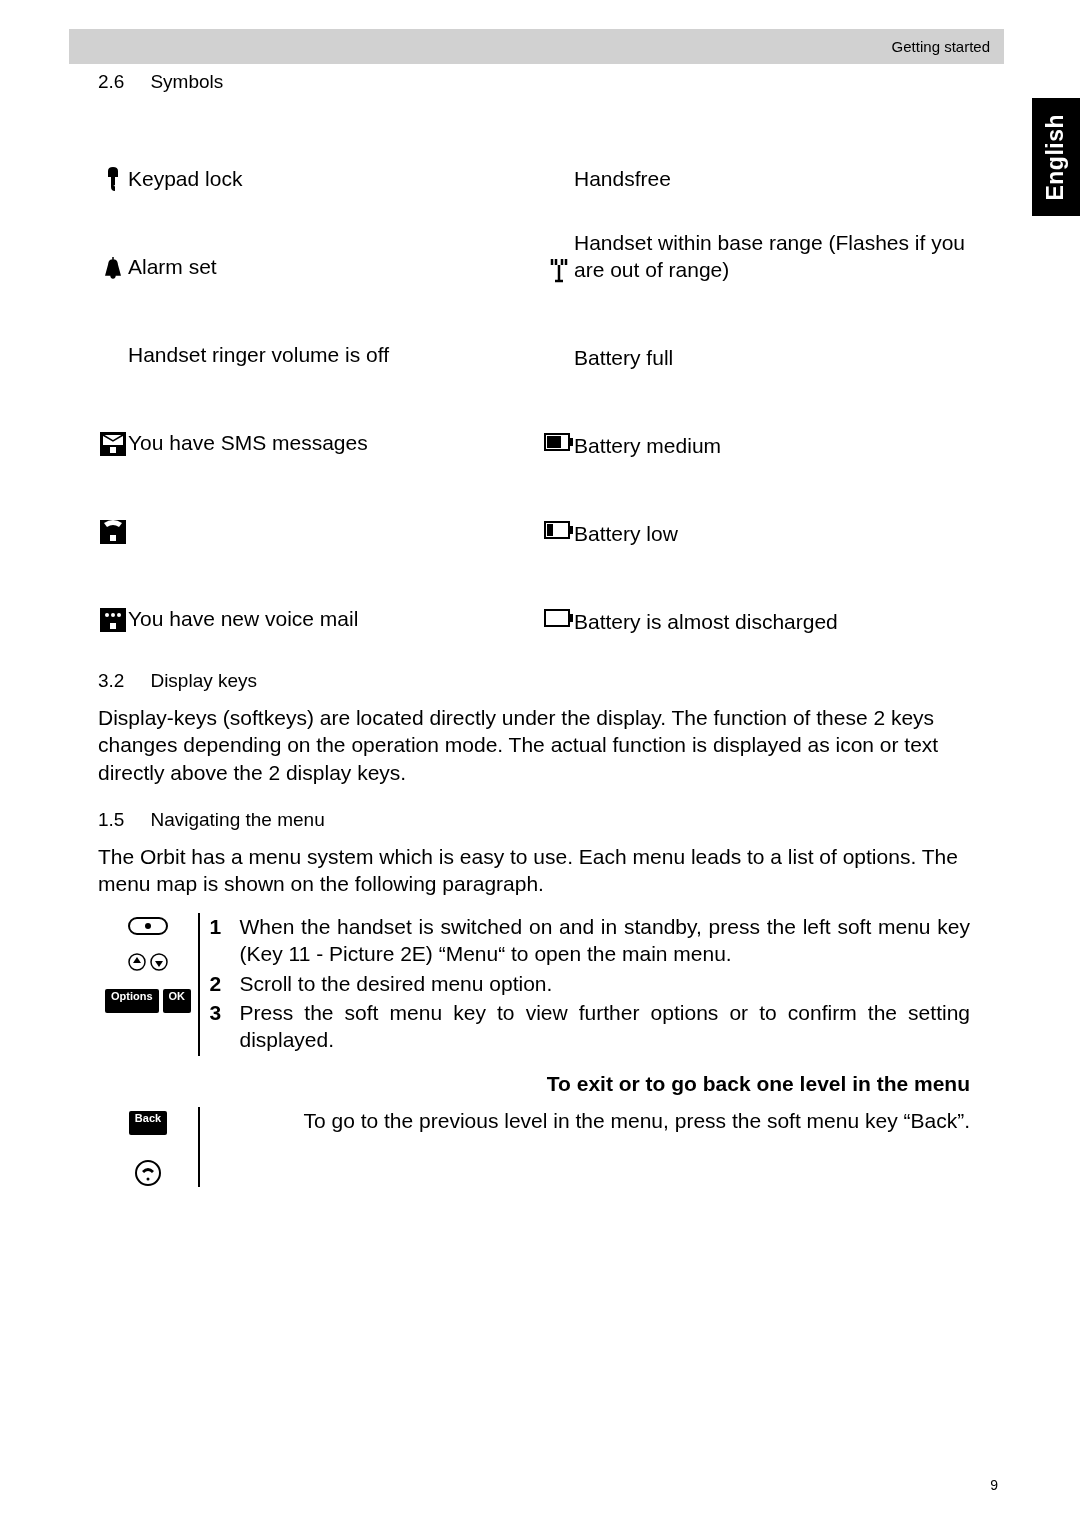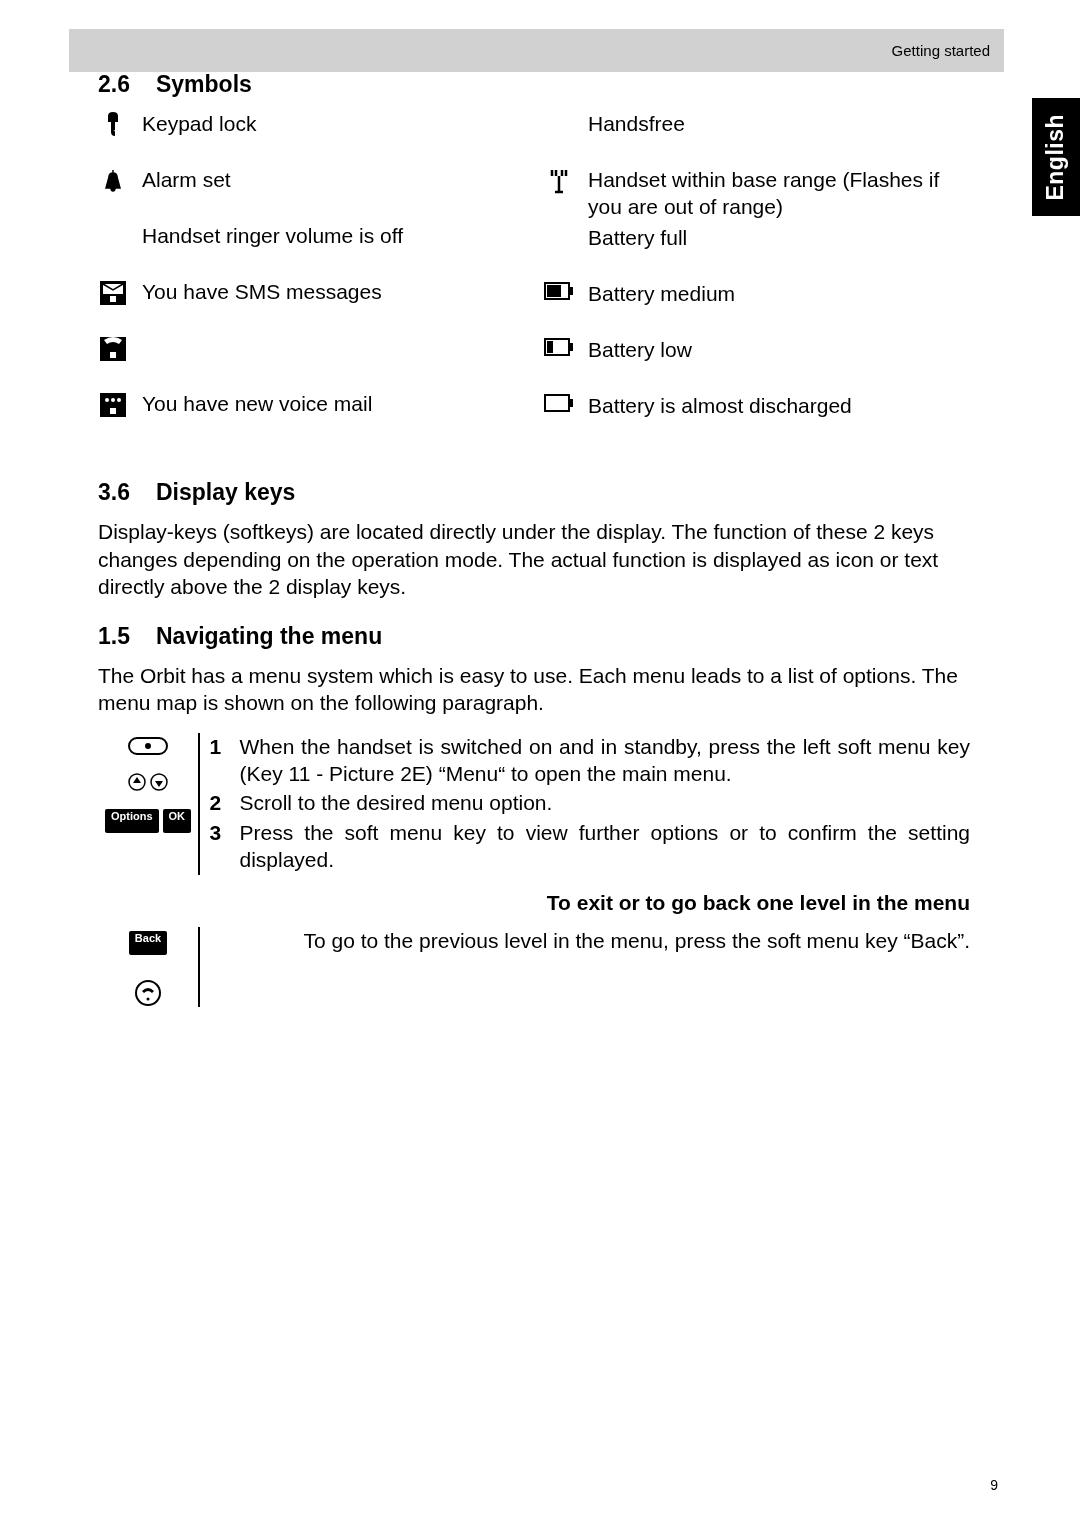--- a/index.html
+++ b/index.html
@@ -15,21 +15,21 @@
     width: 1080px;
     height: 1532px;
     position: relative;
     box-sizing: border-box;
   }
   .header-bar {
     position: absolute;
     top: 29px;
     left: 69px;
     right: 76px;
-    height: 43px;
+    height: 35px;
     background: #d1d1d1;
     box-sizing: border-box;
     padding-right: 14px;
     font-size: 15px;
     display: flex;
     align-items: center;
     justify-content: flex-end;
   }
   .content {
     position: absolute;
@@ -50,37 +50,37 @@
     display: flex;
     align-items: center;
     justify-content: center;
   }
   .side-tab span {
     writing-mode: vertical-rl;
     transform: rotate(180deg);
     letter-spacing: 0.5px;
   }
   h2.sec {
-    font-weight: bold;
-    font-size: 23px;
+    font-weight: normal;
+    font-size: 19px;
     margin: 0 0 10px 0;
   }
   h2.sec .num { display:inline-block; margin-right: 26px; }
   .symbols {
     display: flex;
     gap: 20px;
     margin-bottom: 30px;
   }
   .col { flex: 1; }
   .sym-row {
     display: flex;
-    align-items: flex-start;
-    gap: 14px;
+    align-items: flex-end;
     min-height: 52px;
     margin-bottom: 4px;
+    margin-top: 36px;
   }
   .sym-icon {
     width: 30px;
     min-height: 26px;
     display: flex;
     align-items: flex-start;
     justify-content: center;
     padding-top: 2px;
     flex: 0 0 30px;
   }
@@ -274,21 +274,21 @@
                 <rect x="1" y="1" width="24" height="16" fill="none" stroke="#000" stroke-width="2"></rect>
                 <rect x="25" y="5" width="4" height="8" fill="#000"></rect>
               </svg>
           </span>
           <span class="sym-text">Battery is almost discharged</span>
         </div>
       </div>
     </div>
 
     <h2 class="sec">
-      <span class="num">3.6</span><span>Display keys</span>
+      <span class="num">3.2</span><span>Display keys</span>
     </h2>
     <p class="body">Display-keys (softkeys) are located directly under the display. The function of these 2 keys changes depending on the operation mode. The actual function is displayed as icon or text directly above the 2 display keys.</p>
 
     <h2 class="sec" style="margin-top:22px">
       <span class="num">1.5</span><span>Navigating the menu</span>
     </h2>
     <p class="body">The Orbit has a menu system which is easy to use. Each menu leads to a list of options. The menu map is shown on the following paragraph.</p>
 
     <div class="nav-table">
       <div class="nav-left">

